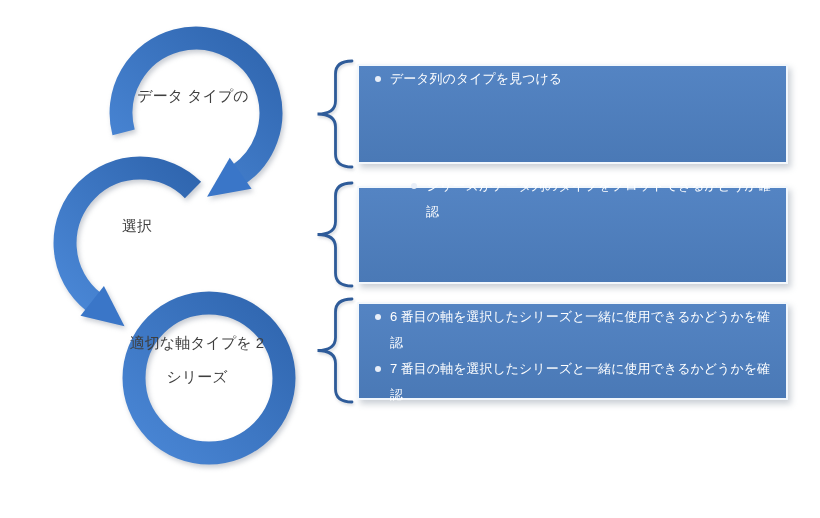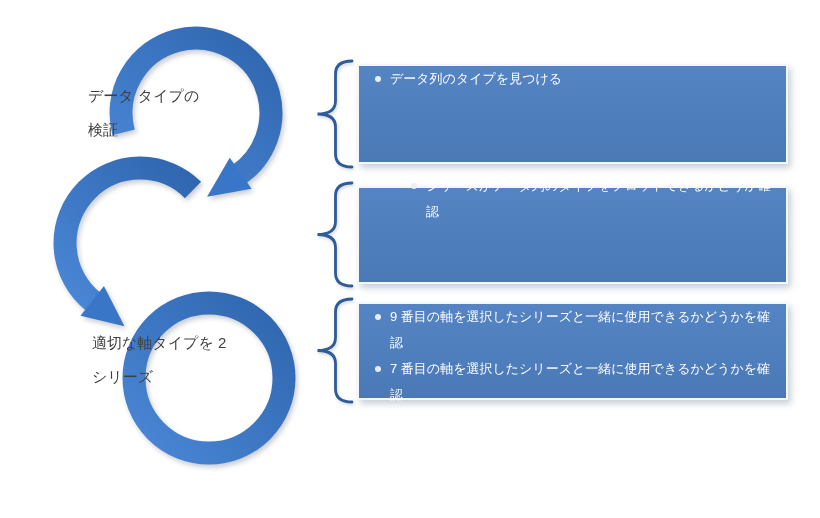--- a/index.html
+++ b/index.html
@@ -4,21 +4,21 @@
 <style>
   html,body{margin:0;padding:0;background:#ffffff;}
   .canvas{
     position:relative;width:820px;height:518px;background:#ffffff;overflow:hidden;
     font-family:"Liberation Sans","DejaVu Sans",sans-serif;
   }
   .diagram-svg{position:absolute;left:0;top:0;}
   .ring{filter:drop-shadow(2px 3px 2.5px rgba(110,120,140,.38));}
   .brace{filter:drop-shadow(1px 2px 1.5px rgba(120,130,145,.30));}
   .step-label{
-    position:absolute;width:210px;
+    position:absolute;width:210px;text-align:center;
     color:var(--step-text,#3f3f3f);font-size:15px;line-height:34px;
   }
   .detail-box{
     position:absolute;left:357px;width:431px;box-sizing:border-box;
     background:linear-gradient(180deg,var(--box-fill-top,#5484c3) 0%,var(--box-fill,#4a79b6) 100%);
     border:2px solid var(--box-border,#f2f7fc);border-radius:1px;
     box-shadow:3px 4px 6px rgba(140,150,165,.45);
     display:flex;align-items:flex-start;
   }
   .detail-box ul{list-style:none;margin:0;padding:0 10px 0 16px;width:100%;}
@@ -54,23 +54,23 @@
 
     <path class="ring" d="M123.6,132.4 A75,75 0 0 1 176.6,40.6 A75,75 0 0 1 268.4,93.6 A75,75 0 0 1 239,174.4" fill="none" stroke="url(#ringGrad)" stroke-width="23" marker-end="url(#arrowHead)"></path>
 
     <path class="brace" d="M352,61 Q335.5,61 335.5,74 L335.5,101 Q335.5,114 317.5,114 Q335.5,114 335.5,127 L335.5,154 Q335.5,167 352,167" fill="none" style="stroke:var(--brace,#2e5b99)" stroke-width="2.8" stroke-linecap="round"></path>
     <path class="brace" d="M352,183 Q335.5,183 335.5,196 L335.5,221.5 Q335.5,234.5 317.5,234.5 Q335.5,234.5 335.5,247.5 L335.5,273 Q335.5,286 352,286" fill="none" style="stroke:var(--brace,#2e5b99)" stroke-width="2.8" stroke-linecap="round"></path>
     <path class="brace" d="M352,299 Q335.5,299 335.5,312 L335.5,337.5 Q335.5,350.5 317.5,350.5 Q335.5,350.5 335.5,363.5 L335.5,389 Q335.5,402 352,402" fill="none" style="stroke:var(--brace,#2e5b99)" stroke-width="2.8" stroke-linecap="round"></path>
   </svg>
 
   <div class="step-label" style="left:88px;top:79px">
     <div>データ タイプの</div>
-    <div>検証</div>
   </div>
   <div class="step-label" style="left:32px;top:209px">
+    <div>選択</div>
   </div>
   <div class="step-label" style="left:92px;top:326px">
     <div>適切な軸タイプを 2</div>
     <div>シリーズ</div>
   </div>
 
   <div class="detail-box box-1" style="top:64px;height:100px">
     <ul>
       <li>
         <span class="dot"></span>
@@ -85,21 +85,21 @@
         <span class="dot"></span>
         <span>シリーズがデータ列のタイプをプロットできるかどうか確認</span>
       </li>
     </ul>
   </div>
 
   <div class="detail-box box-3" style="top:302px;height:98px">
     <ul>
       <li>
         <span class="dot"></span>
-        <span>9 番目の軸を選択したシリーズと一緒に使用できるかどうかを確認</span>
+        <span>6 番目の軸を選択したシリーズと一緒に使用できるかどうかを確認</span>
       </li>
       <li>
         <span class="dot"></span>
         <span>7 番目の軸を選択したシリーズと一緒に使用できるかどうかを確認</span>
       </li>
     </ul>
   </div>
 
 </div>
 

